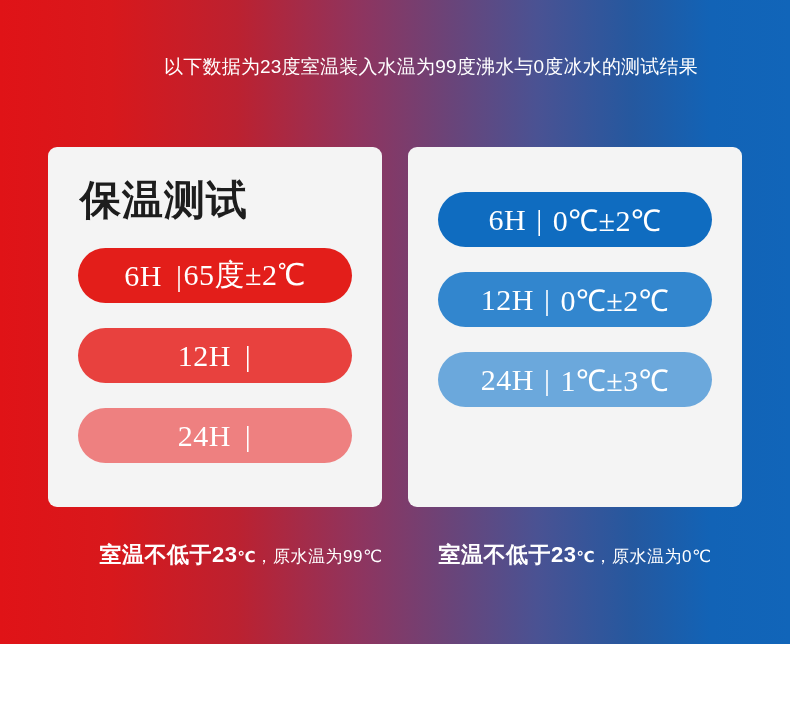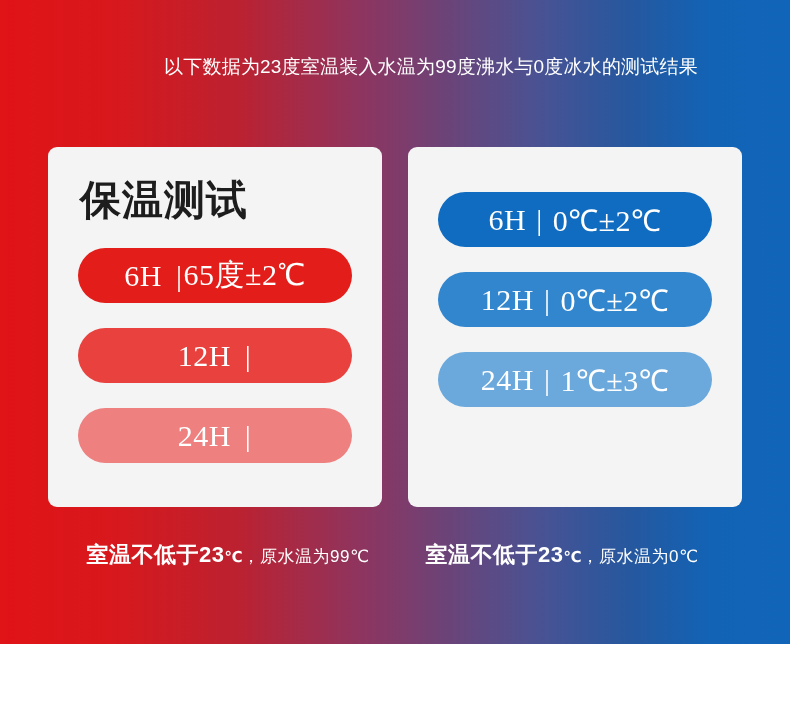--- a/index.html
+++ b/index.html
@@ -107,21 +107,21 @@
   .pill.cold .hrs { margin-right: 10px; }
   .pill.cold .sep { margin-right: 10px; }
 
   
   .footers {
     position: absolute;
     top: 540px;
     left: 48px;
     width: 694px;
     display: flex;
-    justify-content: center;
+    justify-content: flex-end;
   }
   .footer-note {
     width: 334px;
     text-align: center;
     color: #ffffff;
     white-space: nowrap;
   }
   .footer-note .strong {
     font-size: 22px;
     font-weight: bold;

